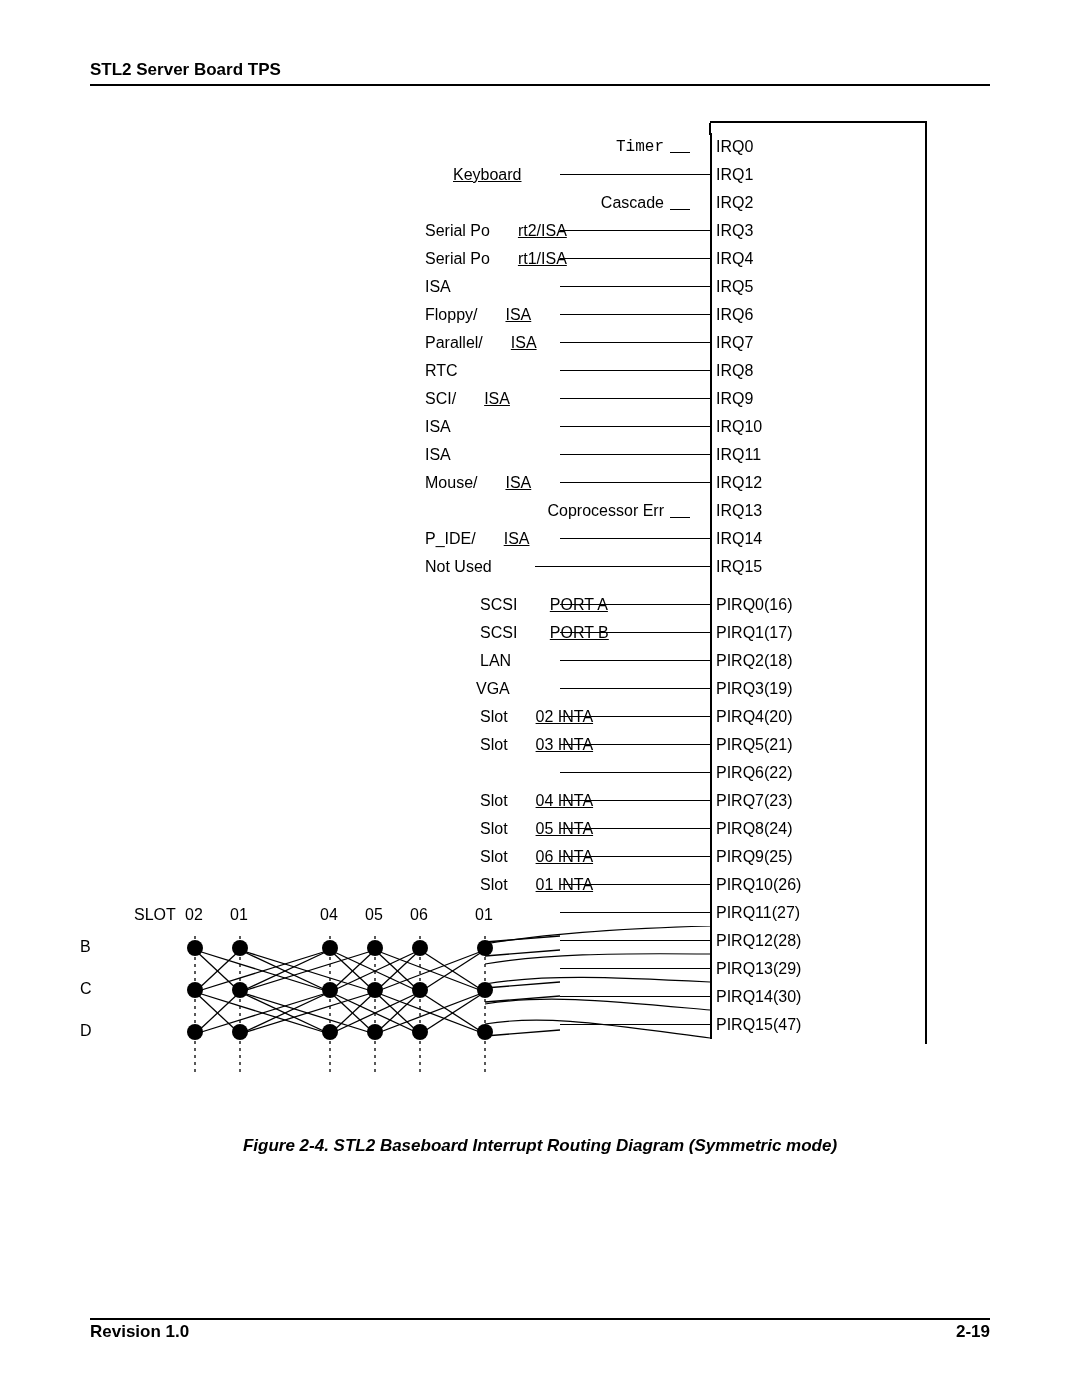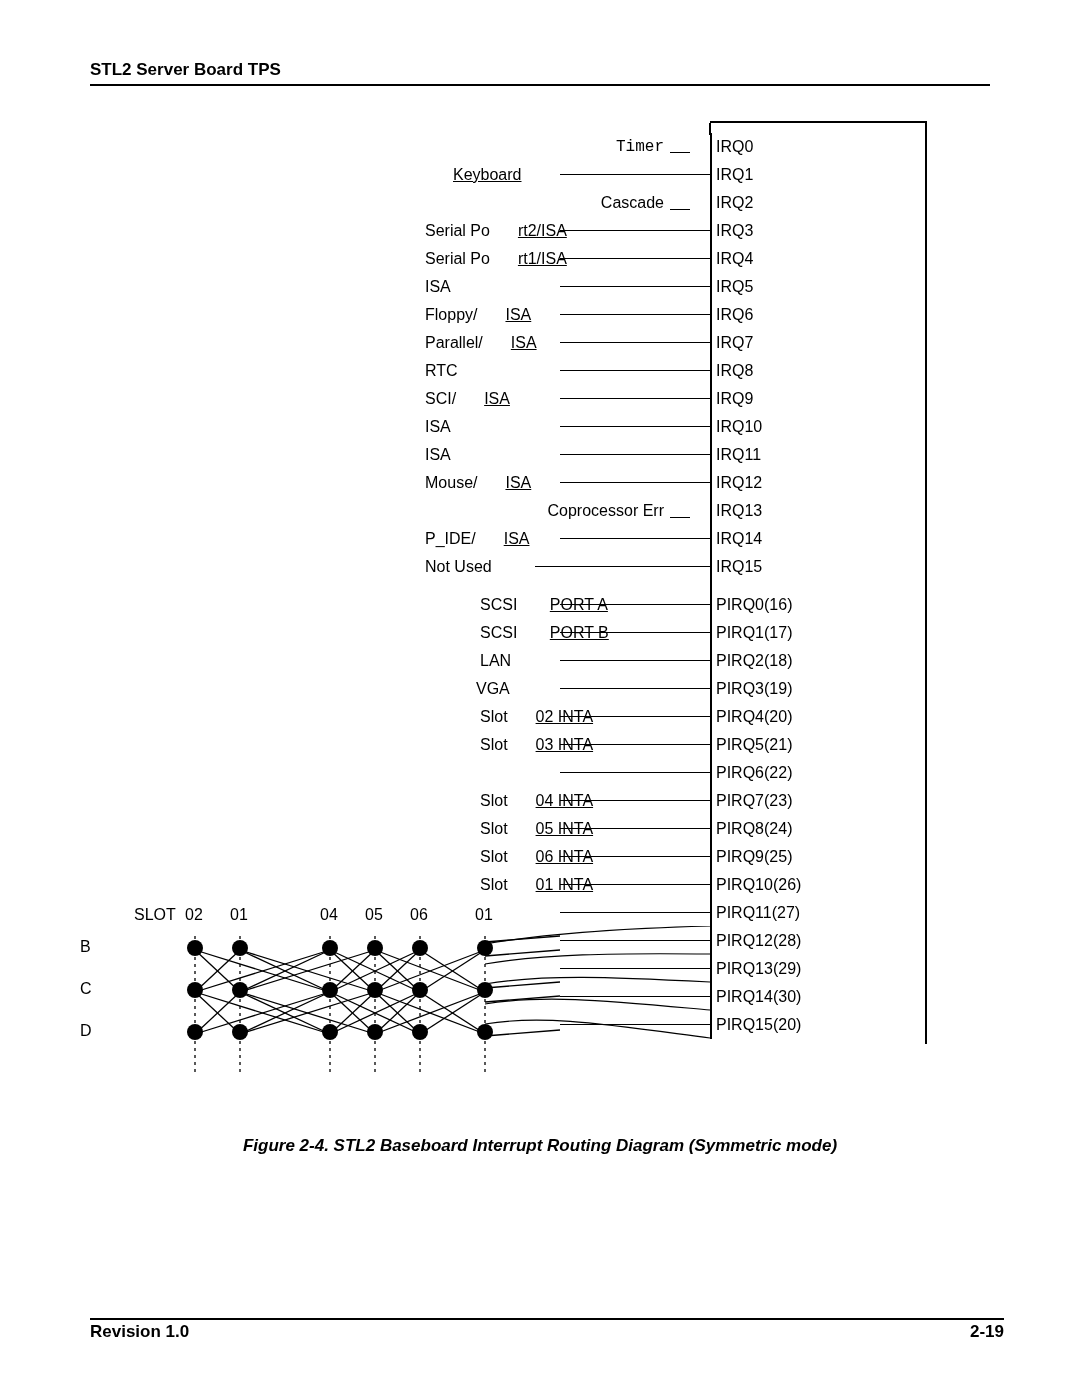--- a/index.html
+++ b/index.html
@@ -22,21 +22,21 @@
     justify-content: space-between;
     font-weight: bold;
     font-size: 17px;
     border-bottom: 2px solid #000;
     padding-bottom: 4px;
   }
   .footer {
     position: absolute;
     bottom: 55px;
     left: 90px;
-    right: 76px;
+    right: 90px;
     display: flex;
     justify-content: space-between;
     font-weight: bold;
     font-size: 17px;
     border-top: 2px solid #000;
     padding-top: 2px;
   }
 
   .diagram-area {
     position: relative;
@@ -340,21 +340,21 @@
           <div class="irq">PIRQ13(29)</div>
         </div>
         <div class="row">
           <div class="vline"></div>
           <div class="connector" style="width: 150px;"></div>
           <div class="irq">PIRQ14(30)</div>
         </div>
         <div class="row">
           <div class="vline"></div>
           <div class="connector" style="width: 150px;"></div>
-          <div class="irq">PIRQ15(20)</div>
+          <div class="irq">PIRQ15(47)</div>
         </div>
       </div>
 
     <div class="slot-diagram" id="slot-diagram">
 
     <div style="position: relative; height: 24px;">
           <span style="position: absolute; left: 44px; top: 0px;">SLOT</span>
           <span style="position: absolute; left: 95px; top: 0px;">02</span>
           <span style="position: absolute; left: 140px; top: 0px;">01</span>
           <span style="position: absolute; left: 230px; top: 0px;">04</span>

